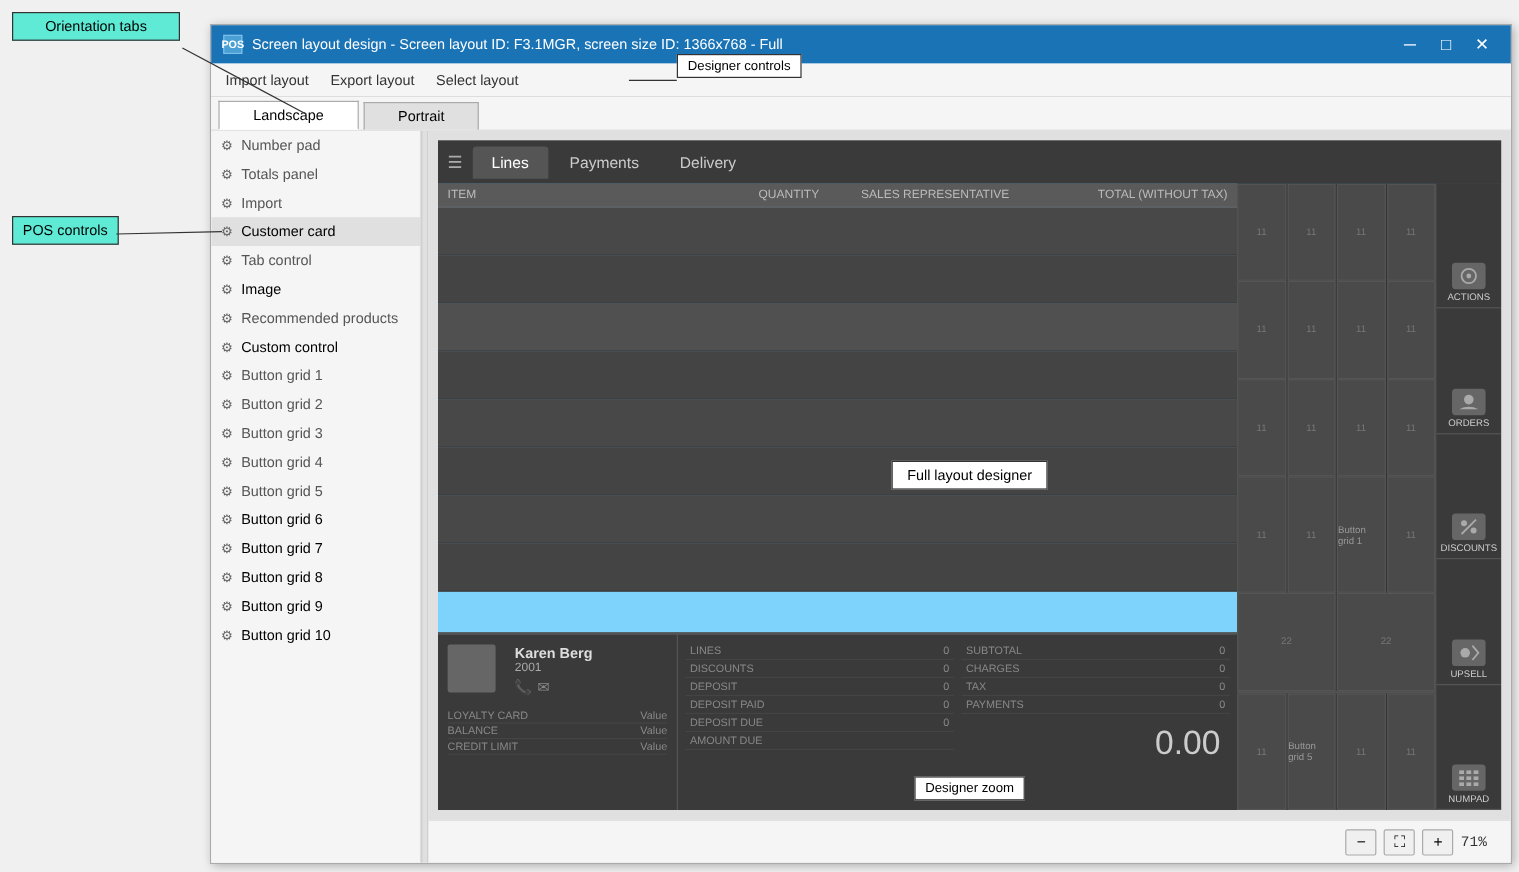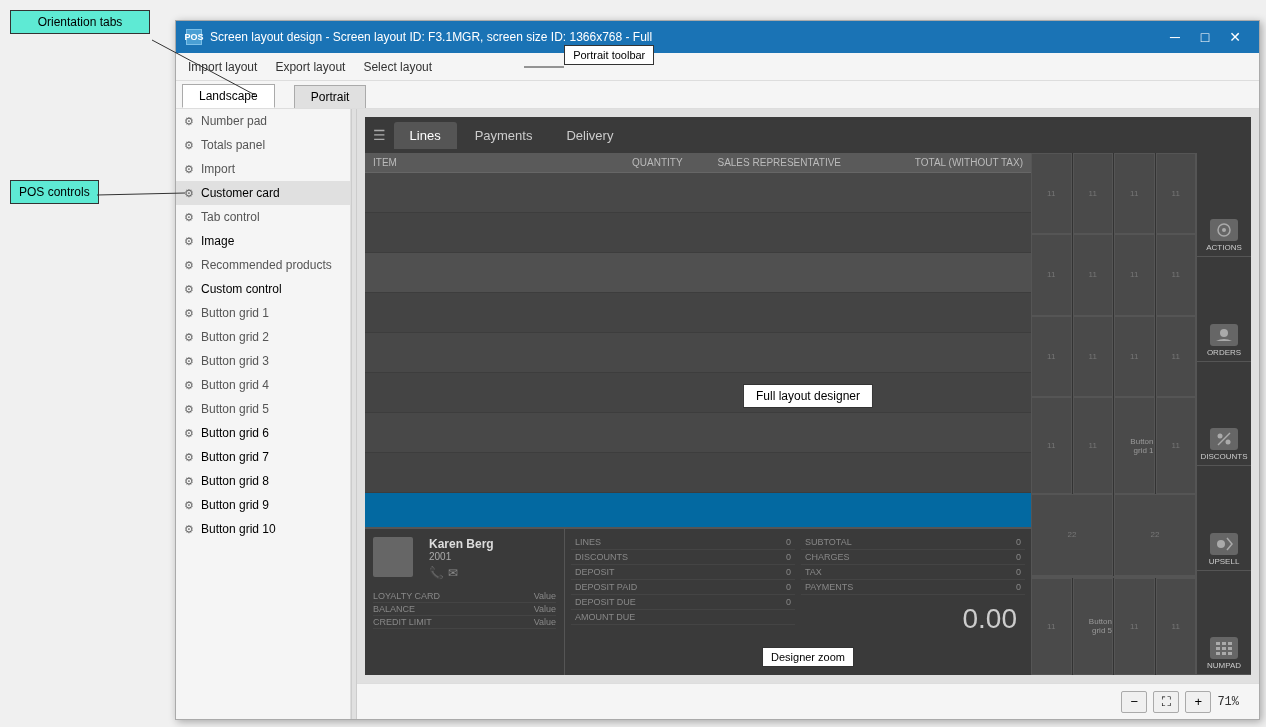--- a/index.html
+++ b/index.html
@@ -82,26 +82,26 @@
     .orientation-tabs {
       height: 28px;
       display: flex;
       align-items: flex-end;
       padding: 0 6px;
       background: #f5f5f5;
       border-bottom: 1px solid #ddd;
       flex-shrink: 0;
     }
     .orient-tab {
-      padding: 4px 16px;
+      padding: 4px 28px;
       border: 1px solid #aaa;
       background: #e0e0e0;
       cursor: pointer;
       font-size: 12px;
-      margin-right: 19px;
+      margin-right: 4px;
       border-bottom: none;
     }
     .orient-tab.active {
       background: white;
       border-bottom: 1px solid white;
       color: #000;
       font-weight: 500;
     }
 
     
@@ -217,21 +217,21 @@
       flex: 1;
       display: flex;
       overflow: hidden;
     }
 
     
     .order-area {
       flex: 1;
       display: flex;
       flex-direction: column;
-      background: #0369a1;
+      background: #7dd3fc;
     }
     .order-table-header {
       display: flex;
       background: #5a5a5a;
       padding: 4px 8px;
       border-bottom: 1px solid #666;
     }
     .order-col {
       color: #bbb;
       font-size: 10px;
@@ -419,21 +419,21 @@
   </div>
 
   <div class="menu-bar">
     <span class="menu-item">Import layout</span>
     <span class="menu-item">Export layout</span>
     <span class="menu-item">Select layout</span>
     <span class="menu-separator"></span>
 
     <div style="position:relative; display:inline-block;">
       <div class="ann-label" style="position:absolute; left:40px; top:-22px; z-index:200;">
-        <span>Portrait toolbar</span>
+        <span>Designer controls</span>
       </div>
       <svg style="position:absolute;left:0;top:-20px;width:100px;height:30px;pointer-events:none;z-index:199;" xmlns="http://www.w3.org/2000/svg">
         <line x1="0" y1="20" x2="40" y2="20" stroke="#333" stroke-width="1"></line>
       </svg>
     </div>
   </div>
 
   <div class="orientation-tabs">
     <div class="orient-tab active">Landscape</div>
     <div class="orient-tab">Portrait</div>
@@ -623,21 +623,21 @@
                     <span>0</span>
                   </div>
                   <div class="total-amount">0.00</div>
                 </div>
               </div>
             </div>
           </div>
 
           <div style="display:flex; width:220px; flex-shrink:0;">
 
-            <div style="flex:1; display:flex; flex-direction:column; background:#0369a1;text-align:right;">
+            <div style="flex:1; display:flex; flex-direction:column; background:#0369a1;">
 
               <div style="display:grid; grid-template-columns:repeat(4,1fr); gap:1px; flex:1; background:#333;">
                 <div class="grid-cell">
                     <span style="font-size:8px;color:#777;">11</span>
                   </div>
                 <div class="grid-cell">
                     <span style="font-size:8px;color:#777;">11</span>
                   </div>
                 <div class="grid-cell">
                     <span style="font-size:8px;color:#777;">11</span>

